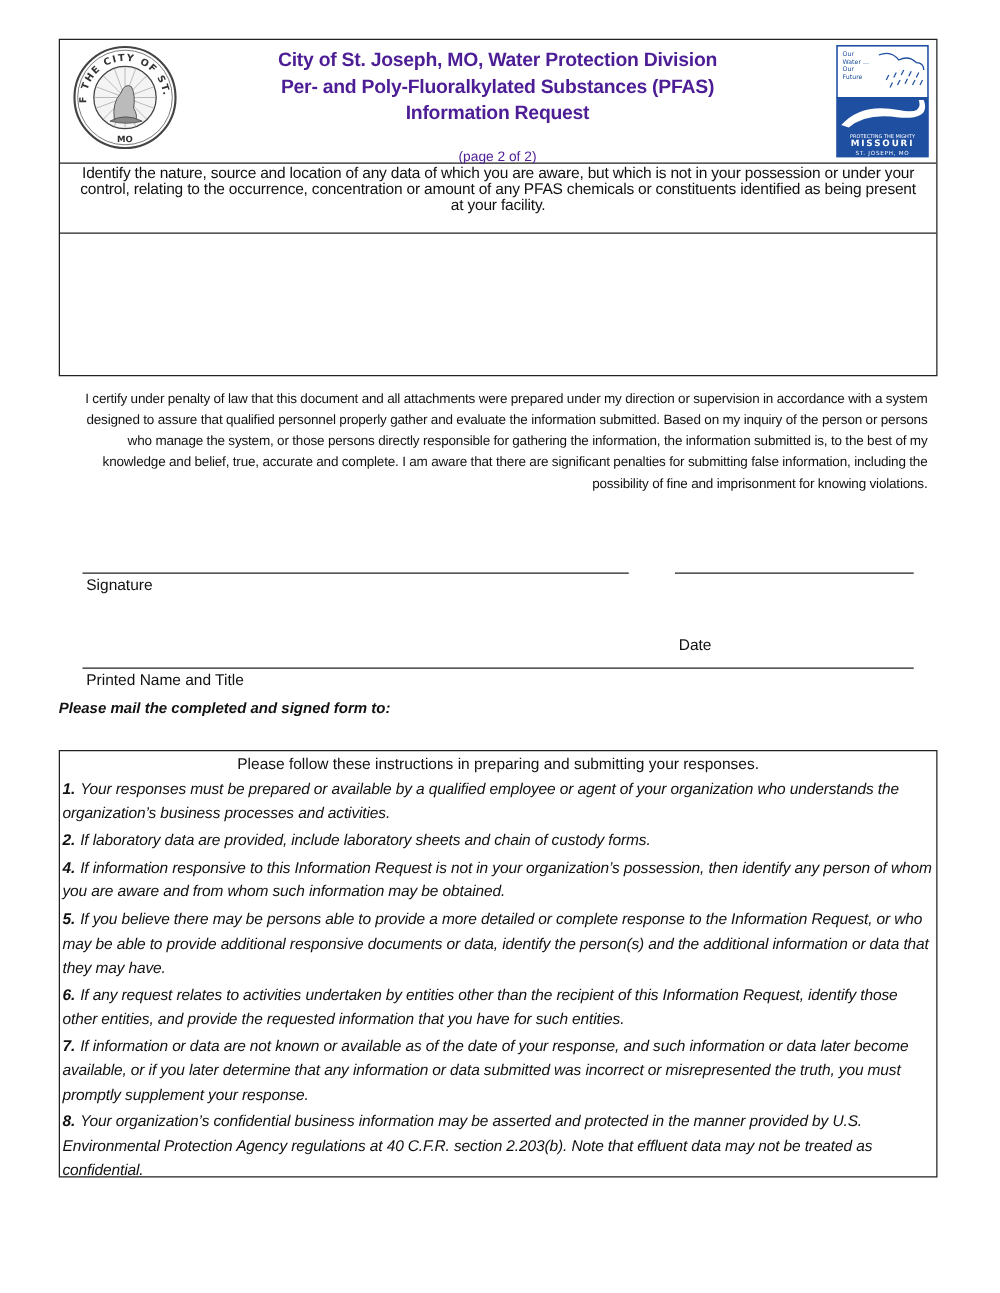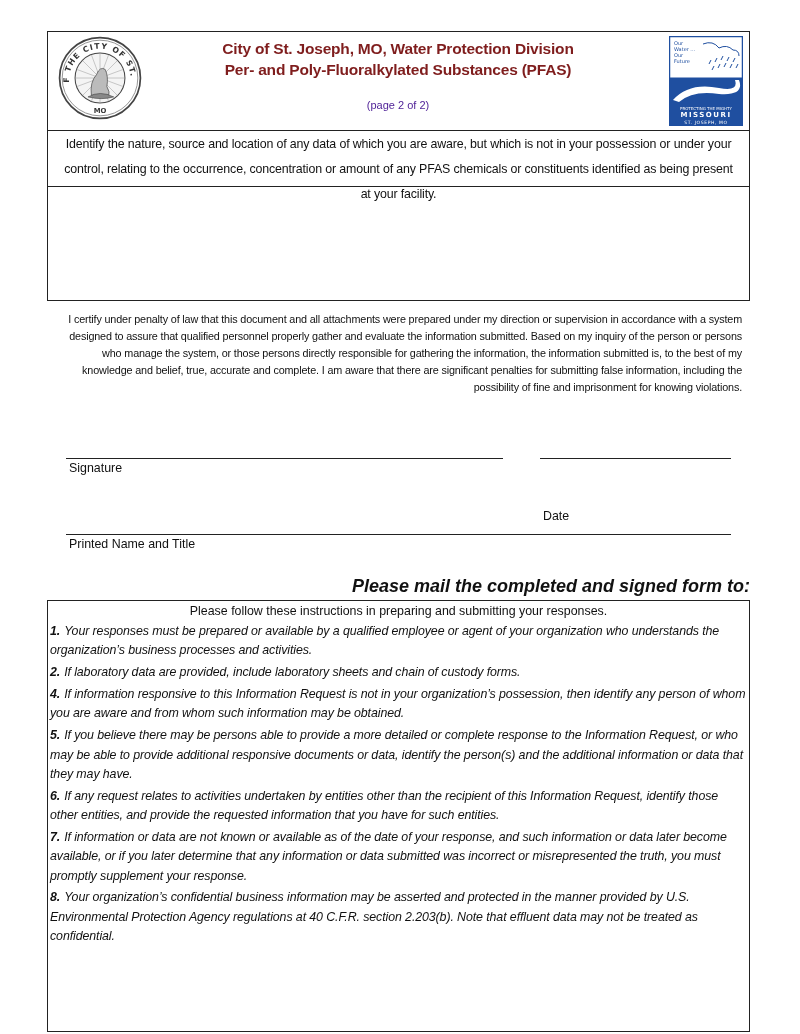--- a/index.html
+++ b/index.html
@@ -27,31 +27,31 @@
       position: absolute; left: 9px; top: 3px; width: 86px; height: 86px;
     }
     .logo {
       position: absolute; left: 621px; top: 4px; width: 74px; height: 90px;
     }
     .title-block {
       position: absolute; left: 110px; top: 6px; width: 480px;
       text-align: center;
     }
     .title-line {
-      font-size: 15.5px; font-weight: bold; line-height: 21px; color: #7f1d1d;
+      font-size: 15.5px; font-weight: bold; line-height: 21px; color: #4c1d95;
       letter-spacing: -0.2px;
     }
     .page-indicator {
       font-size: 11px; line-height: 18px; color: #4c1d95; margin-top: 16px;
     }
     .question-row {
       position: absolute; left: 0; top: 99px; width: 100%; height: 56px;
       border-bottom: 1.5px solid #222;
       text-align: center; padding: 1px 10px 0 10px;
-      font-size: 12.4px; line-height: 25px;
+      font-size: 12.4px; line-height: 13px;
       letter-spacing: -0.15px;
     }
     .answer-area {
       position: absolute; left: 0; top: 155px; width: 100%; height: 113px;
       background: transparent; border: none; outline: none; resize: none;
     }
 
     
     .certification {
       position: absolute; left: 58px; top: 311px; width: 684px;
@@ -63,27 +63,27 @@
     
     .sig-line {
       position: absolute; height: 0; border-top: 1.5px solid #222;
     }
     .sig-label {
       position: absolute; font-size: 12.4px; color: #111;
     }
 
     
     .mail {
-      position: absolute; left: 47px; width: 703px; text-align: right;
-      font-weight: bold; font-style: italic; font-size: 18px; color: #111; margin-top: 17px;
+      position: absolute; left: 47px; width: 703px; text-align: left;
+      font-weight: bold; font-style: italic; font-size: 12px; color: #111;
     }
 
     
     .instr-box {
-      position: absolute; left: 47px; top: 600px; width: 703px; height: 432px;
+      position: absolute; left: 47px; top: 600px; width: 703px; height: 342px;
       border: 1.5px solid #222;
       padding: 0 2px 0 2px;
     }
     .instr-head {
       text-align: center; font-size: 12.4px; line-height: 18px; margin-top: 0px;
       height: 21px; padding-top: 1px;
     }
     .instr-item {
       font-style: italic; font-size: 12.4px; line-height: 19.3px;
       margin-bottom: 2.6px; letter-spacing: -0.1px;
@@ -120,20 +120,21 @@
         <path d="M36 72 Q50 64 66 72 Q52 76 36 72 Z" fill="#888" stroke="#333" stroke-width="0.6"></path>
         <text font-family="DejaVu Sans, sans-serif" font-size="9" font-weight="bold" fill="#333" letter-spacing="1.4">
           <textPath href="#sealArc" startOffset="50%" text-anchor="middle">SEAL OF THE CITY OF ST. JOSEPH</textPath>
         </text>
         <text x="50" y="91" text-anchor="middle" font-family="DejaVu Sans, sans-serif" font-size="8" font-weight="bold" fill="#333">MO</text>
       </svg>
 
       <div class="title-block">
         <div class="title-line">City of St. Joseph, MO, Water Protection Division</div>
         <div class="title-line">Per- and Poly-Fluoralkylated Substances (PFAS)</div>
+        <div class="title-line">Information Request</div>
         <div class="page-indicator">(page 2 of 2)</div>
       </div>
 
       <svg class="logo" viewBox="0 0 74 90">
         <rect x="0.5" y="0.5" width="73" height="89" fill="#fff" stroke="#1f4fa0" stroke-width="1.5"></rect>
         <text x="5" y="9" font-family="DejaVu Sans, sans-serif" font-size="5" fill="#1f4fa0">Our</text>
         <text x="5" y="15" font-family="DejaVu Sans, sans-serif" font-size="5" fill="#1f4fa0">Water ...</text>
         <text x="5" y="21" font-family="DejaVu Sans, sans-serif" font-size="5" fill="#1f4fa0">Our</text>
         <text x="5" y="27" font-family="DejaVu Sans, sans-serif" font-size="5" fill="#1f4fa0">Future</text>
         <path d="M34 8 Q44 4 50 12 Q58 8 64 14 Q70 14 70 20" fill="none" stroke="#1f4fa0" stroke-width="1"></path>

